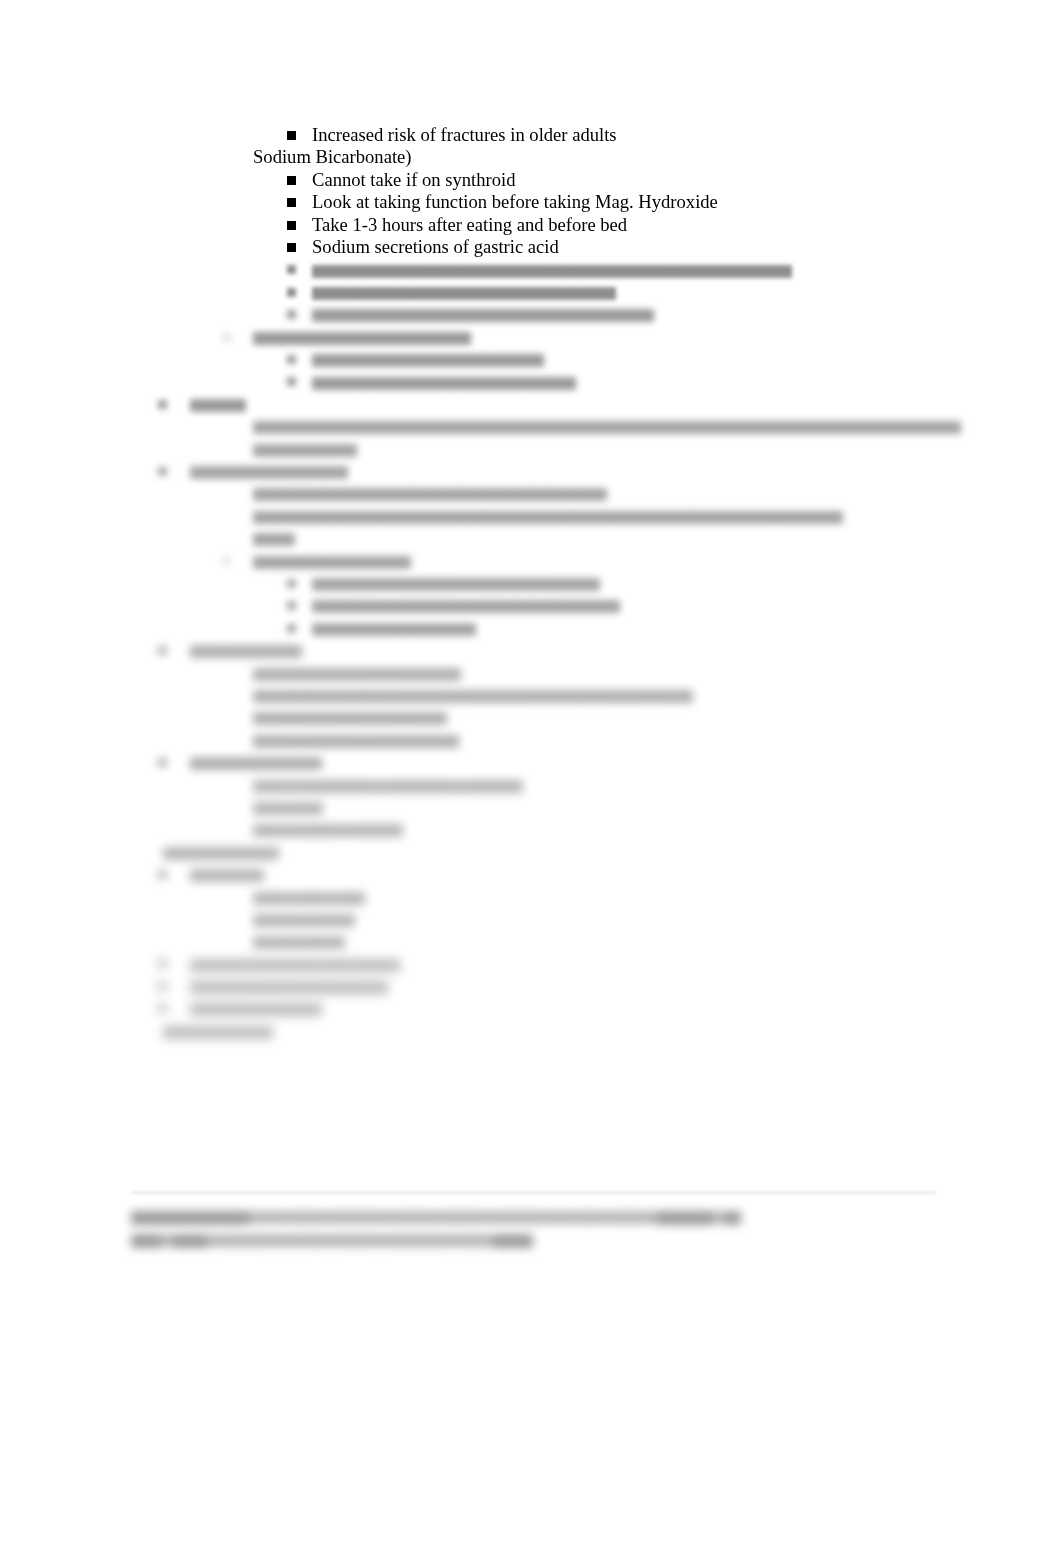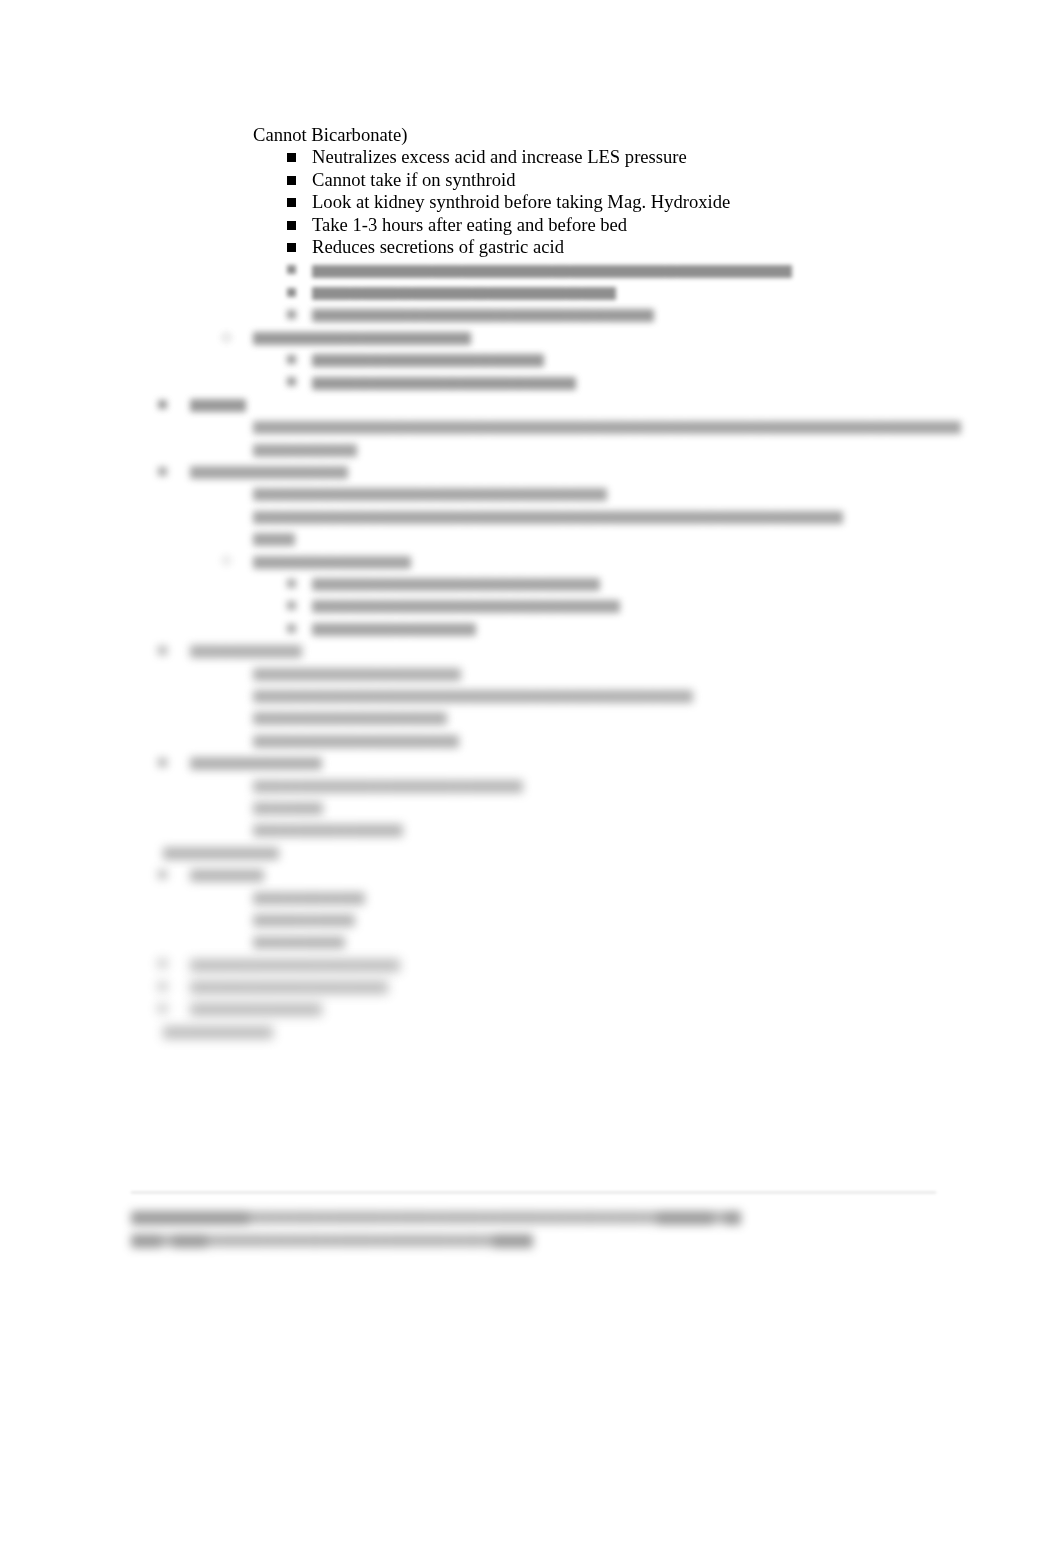--- a/index.html
+++ b/index.html
@@ -120,42 +120,42 @@
   .footer .line { height: 23px; line-height: 23px; }
   .footer .text { padding-left: 131px; }
   .footer .bar.bold { background: #3a3a3a; height: 14px; }
 </style>
 </head>
 <body>
 
 <div id="page">
 
   <div class="doc-body" id="body-flow" style="top: 124px;">
+      <div class="line lvl-3">
+        <span class="marker square"></span>
+        <span class="text">Increased risk of fractures in older adults</span>
+      </div>
       <div class="line lvl-2 cont">
-        <span class="text">Cannot Bicarbonate)</span>
-      </div>
-      <div class="line lvl-3">
-        <span class="marker square"></span>
-        <span class="text">Neutralizes excess acid and increase LES pressure</span>
+        <span class="text">Sodium Bicarbonate)</span>
       </div>
       <div class="line lvl-3">
         <span class="marker square"></span>
         <span class="text">Cannot take if on synthroid</span>
       </div>
       <div class="line lvl-3">
         <span class="marker square"></span>
-        <span class="text">Look at kidney synthroid before taking Mag. Hydroxide</span>
+        <span class="text">Look at taking function before taking Mag. Hydroxide</span>
       </div>
       <div class="line lvl-3">
         <span class="marker square"></span>
         <span class="text">Take 1-3 hours after eating and before bed</span>
       </div>
       <div class="line lvl-3">
         <span class="marker square"></span>
-        <span class="text">Reduces secretions of gastric acid</span>
+        <span class="text">Sodium secretions of gastric acid</span>
       </div>
       <div class="line lvl-3 blurline b1">
         <span class="marker square"></span>
         <span class="text"><span class="bar" style="width: 120px;"></span><span style="display: inline-block; width: 0px;"></span><span class="bar" style="width: 30px; margin-left: 0px;"></span><span style="display: inline-block; width: 0px;"></span><span class="bar" style="width: 90px; margin-left: 0px;"></span><span style="display: inline-block; width: 0px;"></span><span class="bar" style="width: 18px; margin-left: 0px;"></span><span style="display: inline-block; width: 0px;"></span><span class="bar" style="width: 95px; margin-left: 0px;"></span><span style="display: inline-block; width: 0px;"></span><span class="bar" style="width: 12px; margin-left: 0px;"></span><span style="display: inline-block; width: 0px;"></span><span class="bar" style="width: 115px; margin-left: 0px;"></span><span style="display: inline-block; width: 0px;"></span></span>
       </div>
       <div class="line lvl-3 blurline b1">
         <span class="marker square"></span>
         <span class="text"><span class="bar" style="width: 38px;"></span><span style="display: inline-block; width: 0px;"></span><span class="bar" style="width: 12px; margin-left: 0px;"></span><span style="display: inline-block; width: 0px;"></span><span class="bar" style="width: 36px; margin-left: 0px;"></span><span style="display: inline-block; width: 0px;"></span><span class="bar" style="width: 14px; margin-left: 0px;"></span><span style="display: inline-block; width: 0px;"></span><span class="bar" style="width: 60px; margin-left: 0px;"></span><span style="display: inline-block; width: 0px;"></span><span class="bar" style="width: 16px; margin-left: 0px;"></span><span style="display: inline-block; width: 0px;"></span><span class="bar" style="width: 78px; margin-left: 0px;"></span><span style="display: inline-block; width: 0px;"></span><span class="bar" style="width: 16px; margin-left: 0px;"></span><span style="display: inline-block; width: 0px;"></span><span class="bar" style="width: 34px; margin-left: 0px;"></span><span style="display: inline-block; width: 0px;"></span></span>
       </div>
       <div class="line lvl-3 blurline b2">

